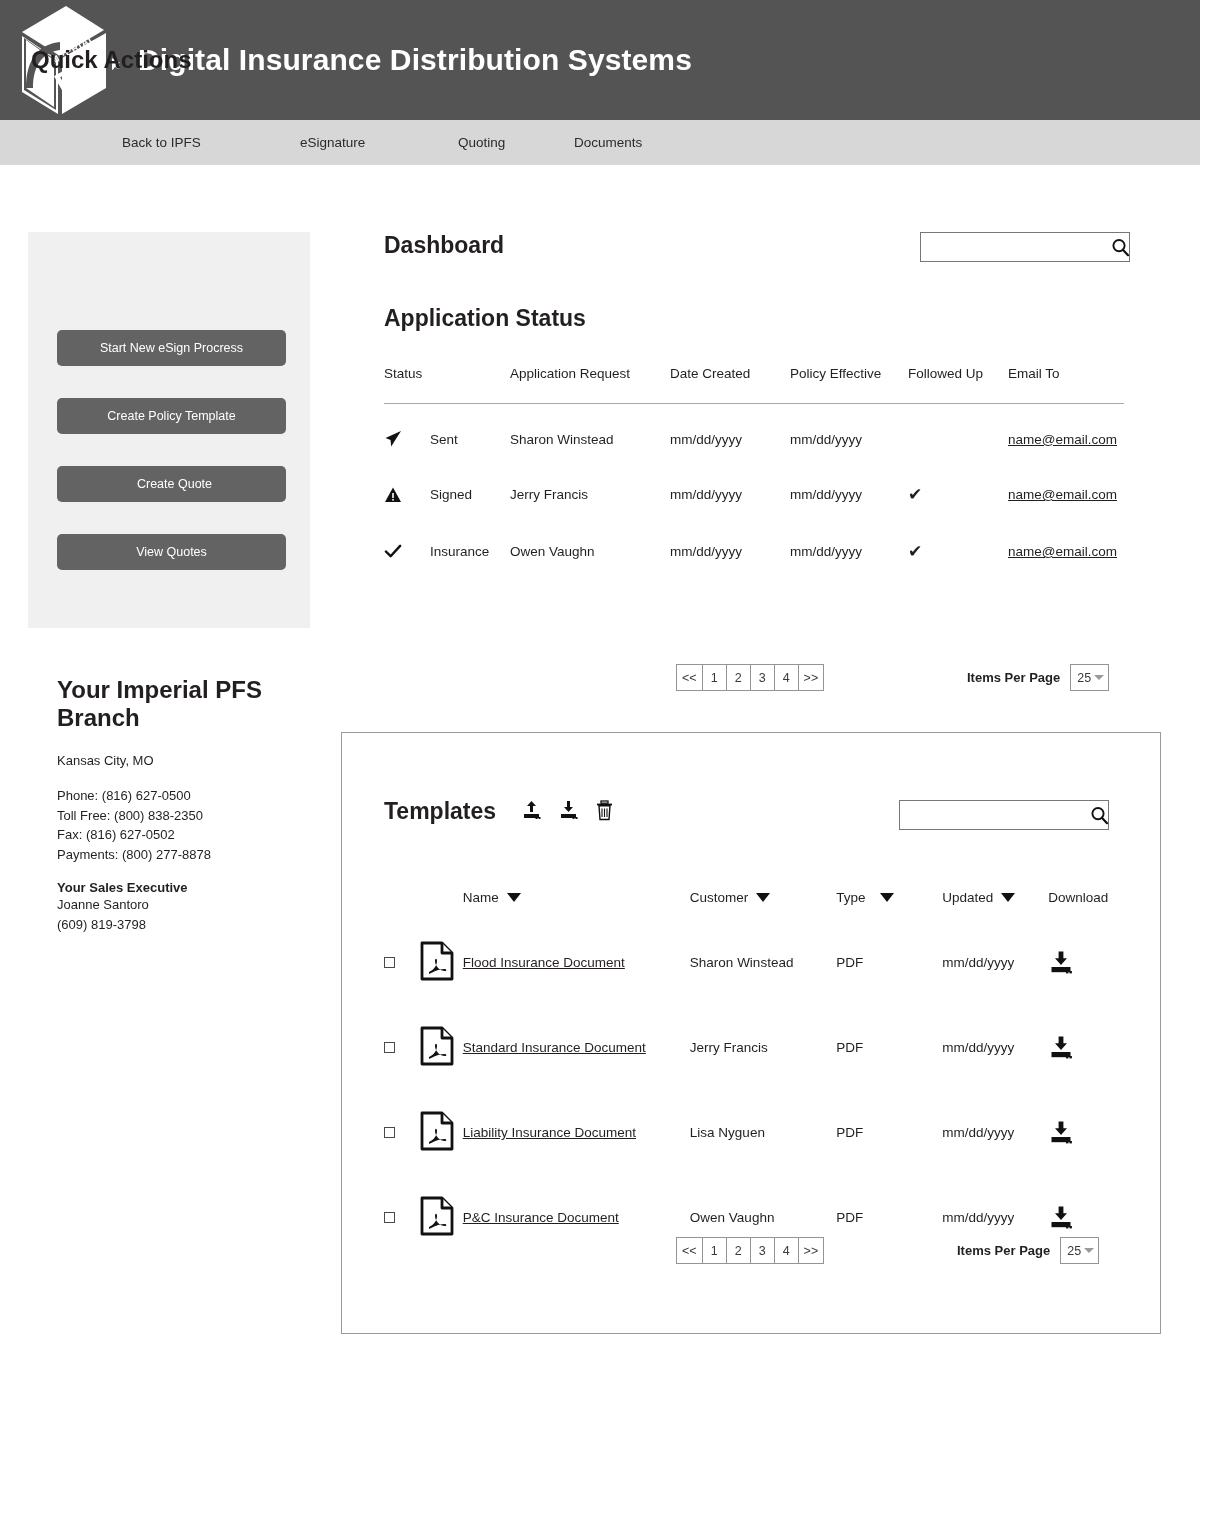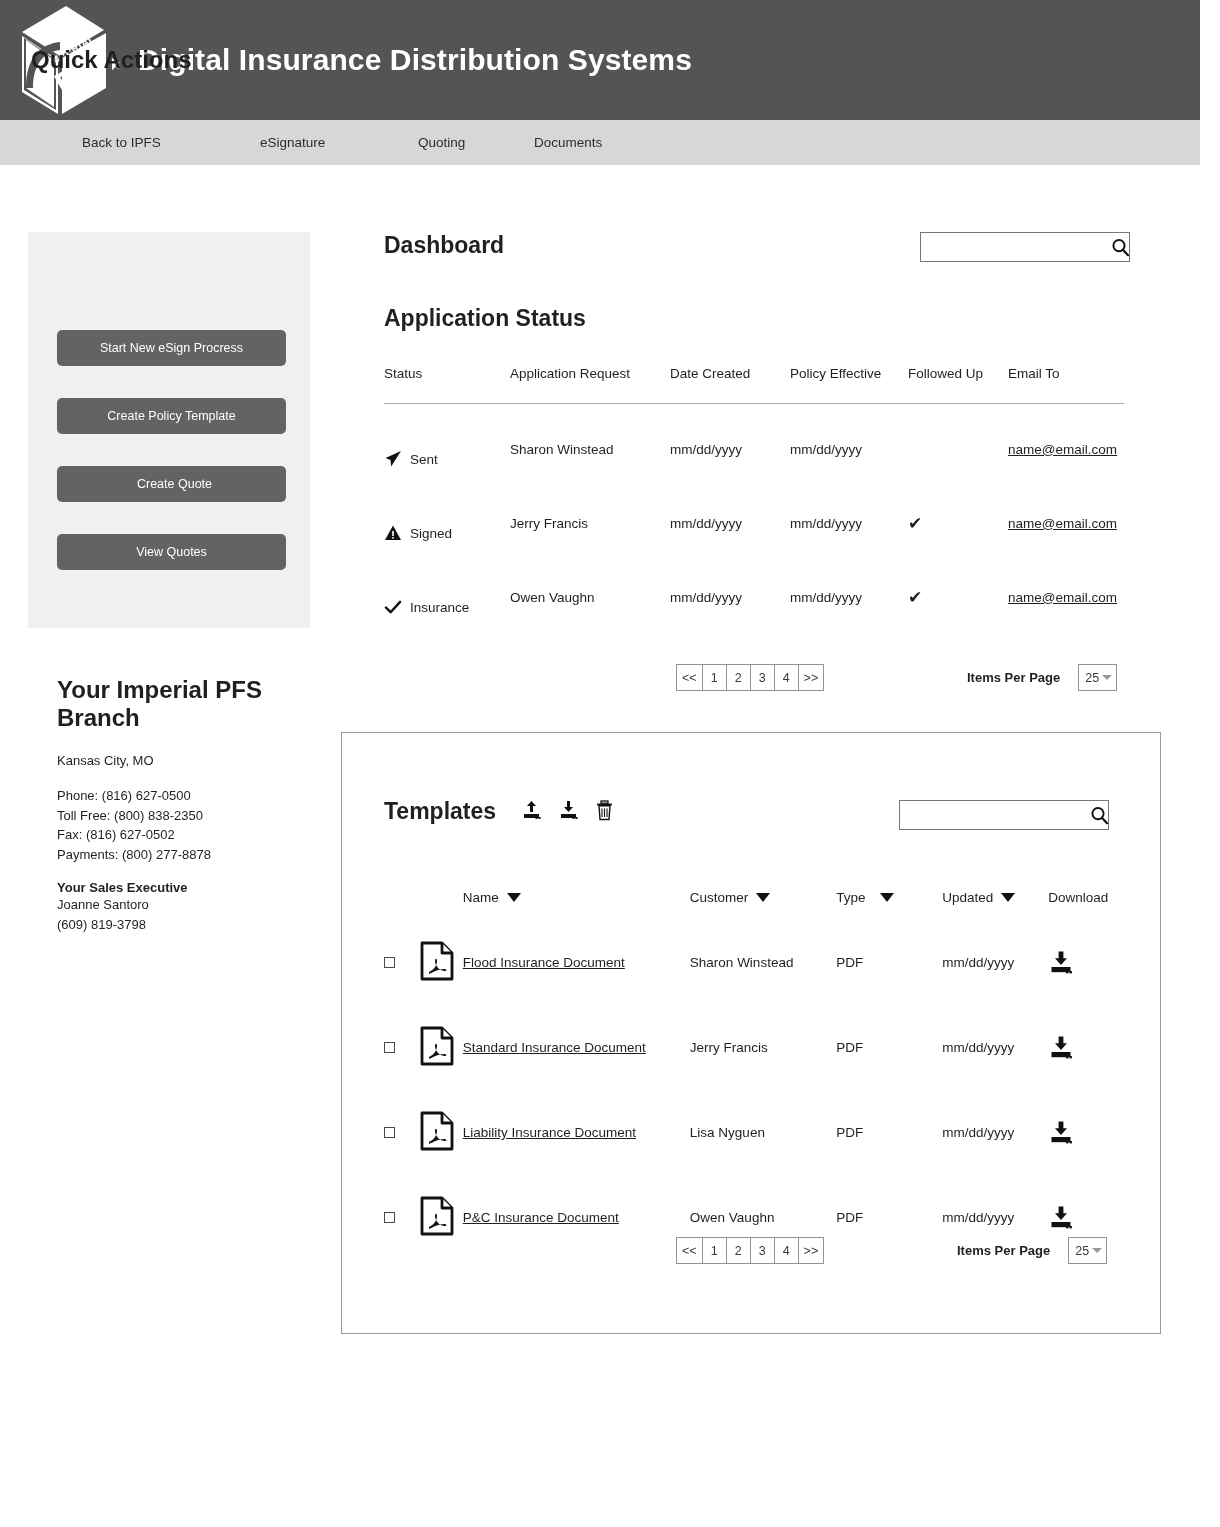--- a/index.html
+++ b/index.html
@@ -33,20 +33,21 @@
 
   
   .site-nav{
     position:absolute; left:0; top:120px; width:1200px; height:45px;
     background:#d7d7d7;
     display:flex; align-items:center;
   }
   .nav-item{
     font-size:13.5px; color:#2b2b2b; cursor:pointer;
     white-space:nowrap;
+    margin-left:40px;
   }
   .nav-item.n0{ position:absolute; left:82px; }
   .nav-item.n1{ position:absolute; left:260px; }
   .nav-item.n2{ position:absolute; left:418px; }
   .nav-item.n3{ position:absolute; left:534px; }
 
   
   .quick-actions{
     position:absolute; left:28px; top:232px; width:282px; height:396px;
     background:#f0f0f0;
@@ -116,21 +117,21 @@
     font-size:13.5px; color:#231f20; padding:18px 0 18px 0;
     vertical-align:middle;
   }
   .status-table tbody tr:first-child td{ padding-top:26px; }
   .col-status{ width:126px; }
   .col-appreq{ width:160px; }
   .col-datec{ width:120px; }
   .col-polic{ width:118px; }
   .col-fup{ width:100px; }
   .col-email{ width:116px; }
-  .status-cell{ display:flex; align-items:center; gap:8px;margin-top:20px; }
+  .status-cell{ display:flex; align-items:center; gap:28px; }
   .status-ico{ width:18px; height:18px; display:inline-flex; align-items:center; justify-content:center; }
   a.email-link{ color:#231f20; text-decoration:underline; font-size:13.5px; }
 
   
   .pager{ position:absolute; display:flex; }
   .pager .pg{
     border:1px solid #949494; background:#fff;
     min-width:25px; height:27px;
     display:flex; align-items:center; justify-content:center;
     font-size:12.5px; color:#3a3a3a;
@@ -138,21 +139,21 @@
   }
   .pager .pg:first-child{ margin-left:0; }
   .ipp{
     position:absolute; display:flex; align-items:center; gap:10px;
   }
   .ipp-label{ font-size:13px; font-weight:bold; color:#231f20; }
   .ipp-select{
     border:1px solid #949494; background:#fff;
     width:39px; height:27px;
     display:flex; align-items:center; justify-content:space-between;
-    padding:0 4px 0 6px; font-size:12.5px; color:#3a3a3a; cursor:pointer;margin-left:8px;
+    padding:0 4px 0 6px; font-size:12.5px; color:#3a3a3a; cursor:pointer;
   }
   .caret-sm{
     width:0;height:0;border-left:5px solid transparent;border-right:5px solid transparent;
     border-top:5px solid #9a9a9a;
   }
 
   .pager-top{ left:676px; top:664px; }
   .ipp-top{ left:967px; top:664px; }
   .pager-bot{ left:676px; top:1237px; }
   .ipp-bot{ left:957px; top:1237px; }

